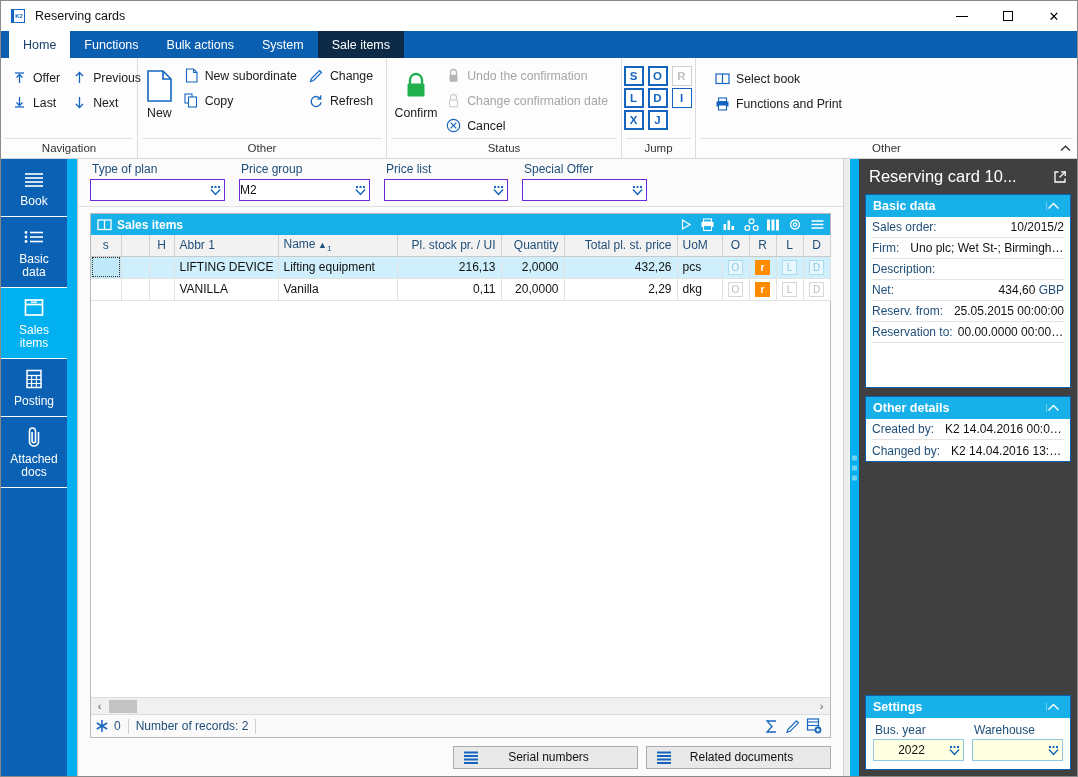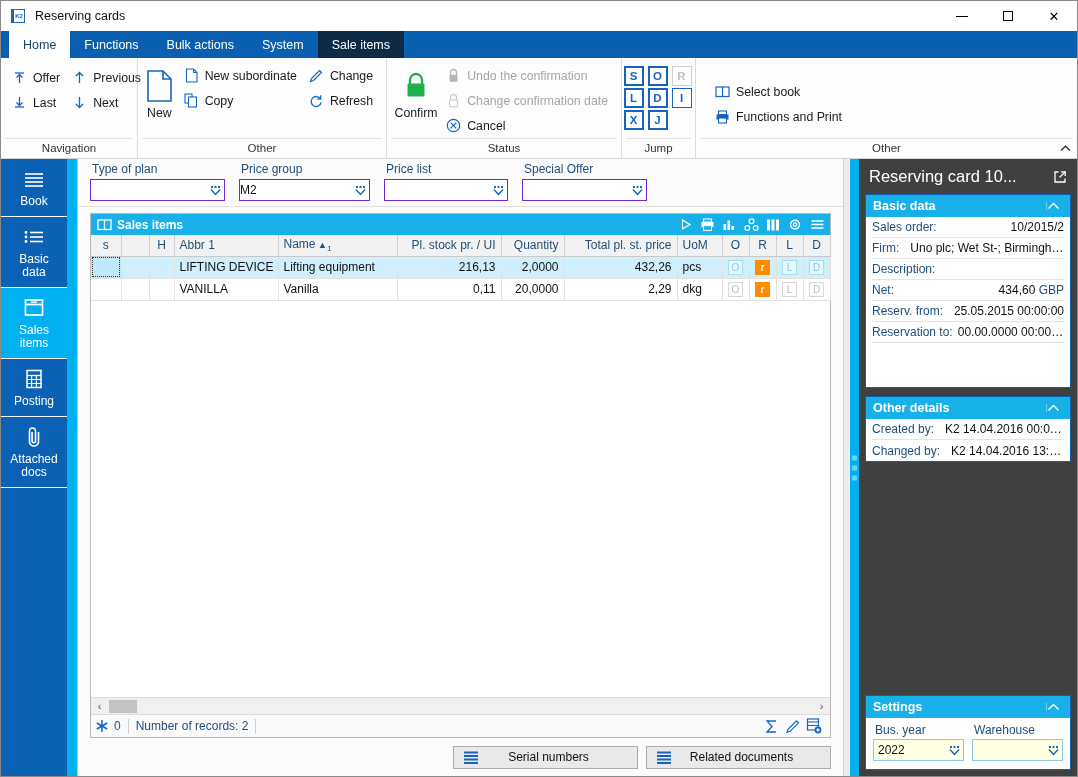--- a/index.html
+++ b/index.html
@@ -364,21 +364,21 @@
   .rp-spacer { flex: 1; }
   .rp-settings-body { padding: 5px 7px 8px 7px; display: flex; gap: 8px; }
   .rp-field { display: flex; flex-direction: column; flex: 1; }
   .rp-field .flabel2 { font-size: 12px; color: #1f4e79; margin-bottom: 2px; padding-left: 2px; }
   .rp-field .fbox2 {
     height: 22px; background: #ffffe1;
     border: 1px solid #8fc8e8;
     display: flex; align-items: center;
     padding-left: 4px; font-size: 12px; color: #111;
   }
-  .rp-field .fbox2 .v { flex: 1; }
+  .rp-field .fbox2 .v { flex: 1; text-align: center; }
   svg { display: block; }
 </style>
 </head>
 <body>
 
 <div id="app">
 
   <div class="titlebar">
     <div class="title-icon">
       <div class="bar"></div>
@@ -566,21 +566,21 @@
             <div class="jbtn">D</div>
             <div class="jbtn thin">I</div>
             <div class="jbtn">X</div>
             <div class="jbtn">J</div>
           </div>
         </div>
         <div class="rgroup-label">Jump</div>
       </div>
 
       <div class="rgroup" style="flex:1">
-        <div class="rgroup-content" style="padding-top:21px">
+        <div class="rgroup-content" style="padding-top:8px">
           <div class="rcol" style="margin-left:8px">
             <div class="ritem">
               <span class="ico">
                 <svg width="15" height="13" viewBox="0 0 15 13">
                     <rect x="1" y="2" width="13" height="9.5" fill="none" stroke="#1565c0" stroke-width="1.2"></rect>
                     <line x1="7.5" y1="2" x2="7.5" y2="11.5" stroke="#1565c0" stroke-width="1.2"></line>
                   </svg>
               </span>
               <span>Select book</span>
             </div>

